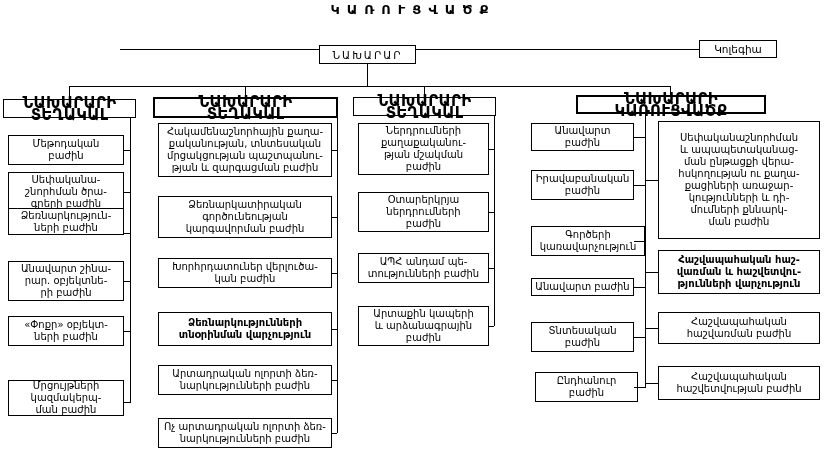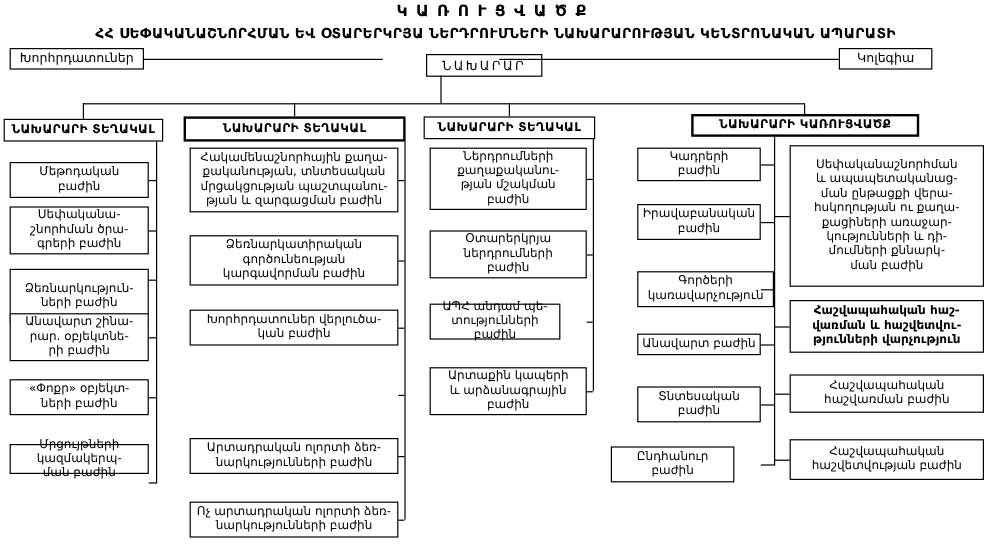--- a/index.html
+++ b/index.html
@@ -6,43 +6,41 @@
   #stage{
     position:relative;width:826px;height:462px;background:#ffffff;
     font-family:"DejaVu Sans",sans-serif;color:#000;overflow:hidden;
   }
   .ln{position:absolute;background:#000;width:1px;height:1px;}
   .box{
     position:absolute;box-sizing:border-box;border:1px solid #000;background:#fff;
     display:flex;align-items:center;justify-content:center;text-align:center;
     font-size:10px;line-height:12px;white-space:pre-line;padding:1px 2px;
   }
-  .hdr{font-weight:bold;font-size:10px;letter-spacing:0.3px;}
+  .hdr{font-weight:bold;font-size:15px;letter-spacing:0.3px;}
   .thick{border-width:2px;}
   .bold{font-weight:bold;}
   .toplbl{font-size:10.5px;}
   #chart-title{
     position:absolute;top:2px;left:0;width:100%;text-align:center;
     font-size:13px;font-weight:bold;letter-spacing:7px;
   }
   #chart-subtitle{
     position:absolute;top:21px;left:0;width:100%;text-align:center;
     font-size:11.5px;font-weight:bold;letter-spacing:0.3px;
   }
-  .minister{letter-spacing:2px;margin-left:36px;}
+  .minister{letter-spacing:2px;}
 </style>
 </head>
 <body>
 
 <div id="stage">
 
   <div id="chart-title">ԿԱՌՈՒՑՎԱԾՔ</div>
-  <div id="chart-subtitle">ՀՀ ՍԵՓԱԿԱՆԱՇՆՈՐՀՄԱՆ ԵՎ ՕՏԱՐԵՐԿՐՅԱ ՆԵՐԴՐՈՒՄՆԵՐԻ ՆԱԽԱՐԱՐՈՒԹՅԱՆ ԿԵՆՏՐՈՆԱԿԱՆ ԱՊԱՐԱՏԻ</div>
 
-  <div class="box toplbl" style="left:8px;top:40px;width:112px;height:18px">Խորհրդատուներ</div>
   <div class="box toplbl minister" style="left:319px;top:45px;width:97px;height:19px">ՆԱԽԱՐԱՐ</div>
   <div class="box toplbl" style="left:699px;top:40px;width:78px;height:18px">Կոլեգիա</div>
 
   <div class="ln" style="left:120px;top:49px;width:199px"></div>
   <div class="ln" style="left:416px;top:49px;width:283px"></div>
   <div class="ln" style="left:367px;top:63px;height:23px"></div>
   <div class="ln" style="left:69px;top:86px;width:601px"></div>
   <div class="ln" style="left:69px;top:86px;height:13px"></div>
   <div class="ln" style="left:245px;top:86px;height:11px"></div>
   <div class="ln" style="left:424px;top:86px;height:11px"></div>
@@ -51,90 +49,92 @@
   <div class="box hdr" style="left:3px;top:99px;width:133px;height:19px">ՆԱԽԱՐԱՐԻ ՏԵՂԱԿԱԼ</div>
   <div class="box hdr thick" style="left:153px;top:97px;width:185px;height:21px">ՆԱԽԱՐԱՐԻ ՏԵՂԱԿԱԼ</div>
   <div class="box hdr" style="left:353px;top:97px;width:143px;height:19px">ՆԱԽԱՐԱՐԻ ՏԵՂԱԿԱԼ</div>
   <div class="box hdr thick" style="left:576px;top:95px;width:190px;height:19px">ՆԱԽԱՐԱՐԻ ԿԱՌՈՒՑՎԱԾՔ</div>
 
   <div class="box" style="left:8px;top:135px;width:116px;height:30px">Մեթոդական
 բաժին</div>
   <div class="box" style="left:8px;top:172px;width:116px;height:40px">Սեփականա-
 շնորհման ծրա-
 գրերի բաժին</div>
-  <div class="box" style="left:8px;top:224px;width:116px;height:46px">Ձեռնարկություն-
+  <div class="box" style="left:8px;top:208px;width:116px;height:27px">Ձեռնարկություն-
 ների բաժին</div>
   <div class="box" style="left:8px;top:261px;width:116px;height:40px">Անավարտ շինա-
 րար. օբյեկտնե-
 րի բաժին</div>
   <div class="box" style="left:8px;top:316px;width:116px;height:30px">«Փոքր» օբյեկտ-
 ների բաժին</div>
-  <div class="box" style="left:8px;top:370px;width:116px;height:25px">Մրցույթների
+  <div class="box" style="left:8px;top:380px;width:116px;height:36px">Մրցույթների
 կազմակերպ-
 ման բաժին</div>
 
   <div class="ln" style="left:130px;top:118px;height:285px"></div>
   <div class="ln" style="left:124px;top:150px;width:6px"></div>
   <div class="ln" style="left:124px;top:192px;width:6px"></div>
   <div class="ln" style="left:124px;top:233px;width:6px"></div>
   <div class="ln" style="left:124px;top:281px;width:6px"></div>
   <div class="ln" style="left:124px;top:331px;width:6px"></div>
   <div class="ln" style="left:124px;top:402px;width:6px"></div>
 
   <div class="box" style="left:158px;top:123px;width:174px;height:54px">Հակամենաշնորհային քաղա-
 քականության, տնտեսական
 մրցակցության պաշտպանու-
 թյան և զարգացման բաժին</div>
   <div class="box" style="left:158px;top:196px;width:174px;height:42px">Ձեռնարկատիրական
 գործունեության
 կարգավորման բաժին</div>
   <div class="box" style="left:158px;top:258px;width:174px;height:30px">Խորհրդատուներ վերլուծա-
 կան բաժին</div>
+  <div class="box bold" style="left:158px;top:312px;width:174px;height:34px">Ձեռնարկությունների
+տնօրինման վարչություն</div>
   <div class="box" style="left:158px;top:365px;width:174px;height:30px">Արտադրական ոլորտի ձեռ-
 նարկությունների բաժին</div>
   <div class="box" style="left:158px;top:418px;width:174px;height:30px">Ոչ արտադրական ոլորտի ձեռ-
 նարկությունների բաժին</div>
 
   <div class="ln" style="left:337px;top:118px;height:315px"></div>
   <div class="ln" style="left:332px;top:150px;width:5px"></div>
   <div class="ln" style="left:332px;top:217px;width:5px"></div>
   <div class="ln" style="left:332px;top:273px;width:5px"></div>
   <div class="ln" style="left:332px;top:329px;width:5px"></div>
   <div class="ln" style="left:332px;top:380px;width:5px"></div>
   <div class="ln" style="left:332px;top:433px;width:5px"></div>
 
   <div class="box" style="left:358px;top:123px;width:131px;height:52px">Ներդրումների
 քաղաքականու-
 թյան մշակման
 բաժին</div>
   <div class="box" style="left:358px;top:192px;width:131px;height:40px">Օտարերկրյա
 ներդրումների
 բաժին</div>
-  <div class="box" style="left:358px;top:253px;width:109px;height:30px">ԱՊՀ անդամ պե-
+  <div class="box" style="left:358px;top:253px;width:131px;height:30px">ԱՊՀ անդամ պե-
 տությունների բաժին</div>
   <div class="box" style="left:358px;top:306px;width:131px;height:40px">Արտաքին կապերի
 և արձանագրային
 բաժին</div>
 
   <div class="ln" style="left:494px;top:116px;height:210px"></div>
   <div class="ln" style="left:489px;top:149px;width:5px"></div>
   <div class="ln" style="left:489px;top:212px;width:5px"></div>
   <div class="ln" style="left:489px;top:268px;width:5px"></div>
   <div class="ln" style="left:489px;top:326px;width:5px"></div>
 
-  <div class="box" style="left:531px;top:123px;width:103px;height:28px">Կադրերի
+  <div class="box" style="left:531px;top:123px;width:103px;height:28px">Անավարտ
 բաժին</div>
   <div class="box" style="left:531px;top:170px;width:103px;height:30px">Իրավաբանական
 բաժին</div>
   <div class="box" style="left:531px;top:226px;width:114px;height:30px">Գործերի
 կառավարչություն</div>
   <div class="box" style="left:531px;top:278px;width:103px;height:18px">Անավարտ բաժին</div>
   <div class="box" style="left:531px;top:322px;width:103px;height:30px">Տնտեսական
 բաժին</div>
-  <div class="box" style="left:509px;top:372px;width:103px;height:30px">Ընդհանուր
+  <div class="box" style="left:535px;top:372px;width:103px;height:30px">Ընդհանուր
 բաժին</div>
 
   <div class="box" style="left:658px;top:121px;width:162px;height:118px">Սեփականաշնորհման
 և ապապետականաց-
 ման ընթացքի վերա-
 հսկողության ու քաղա-
 քացիների առաջար-
 կությունների և դի-
 մումների քննարկ-
 ման բաժին</div>

